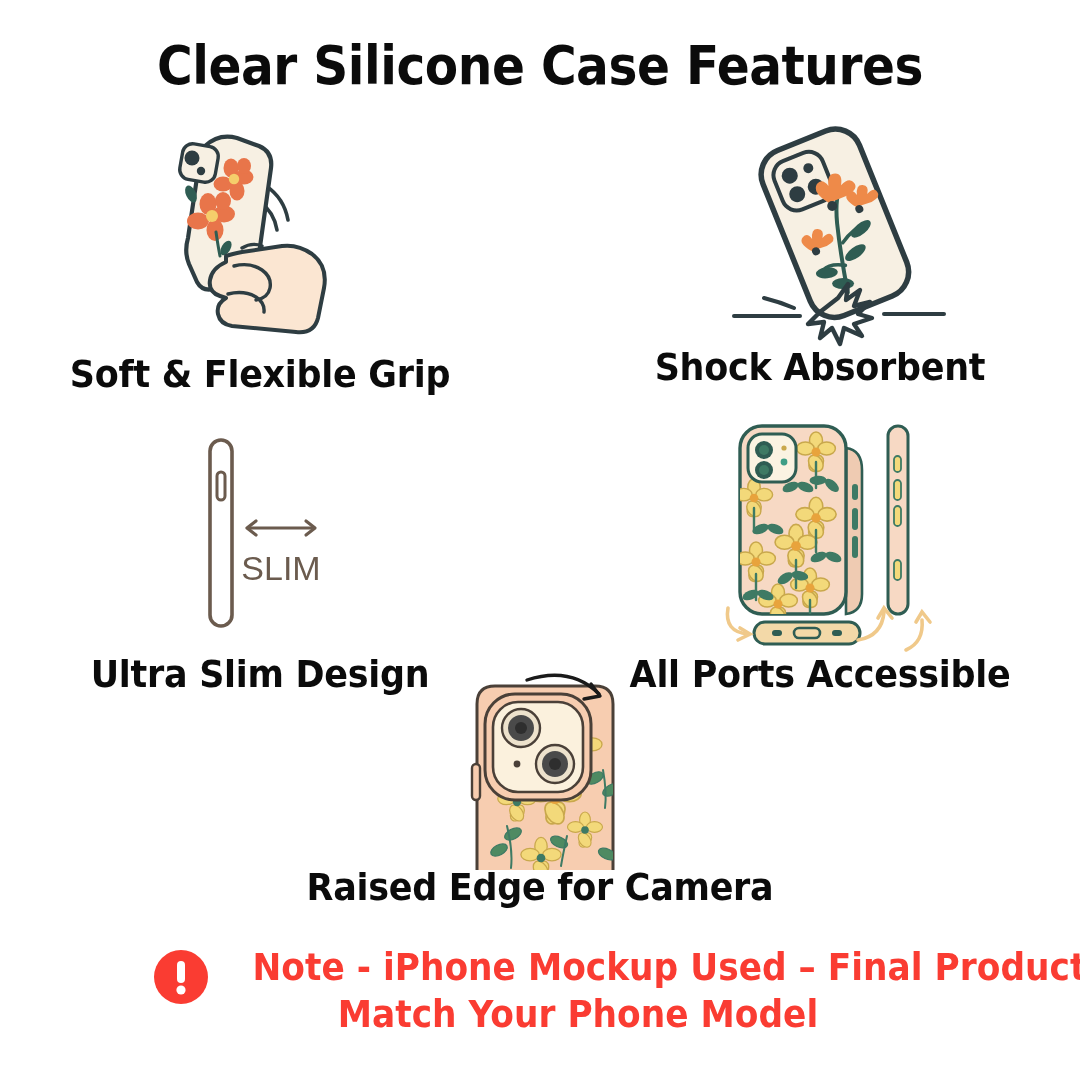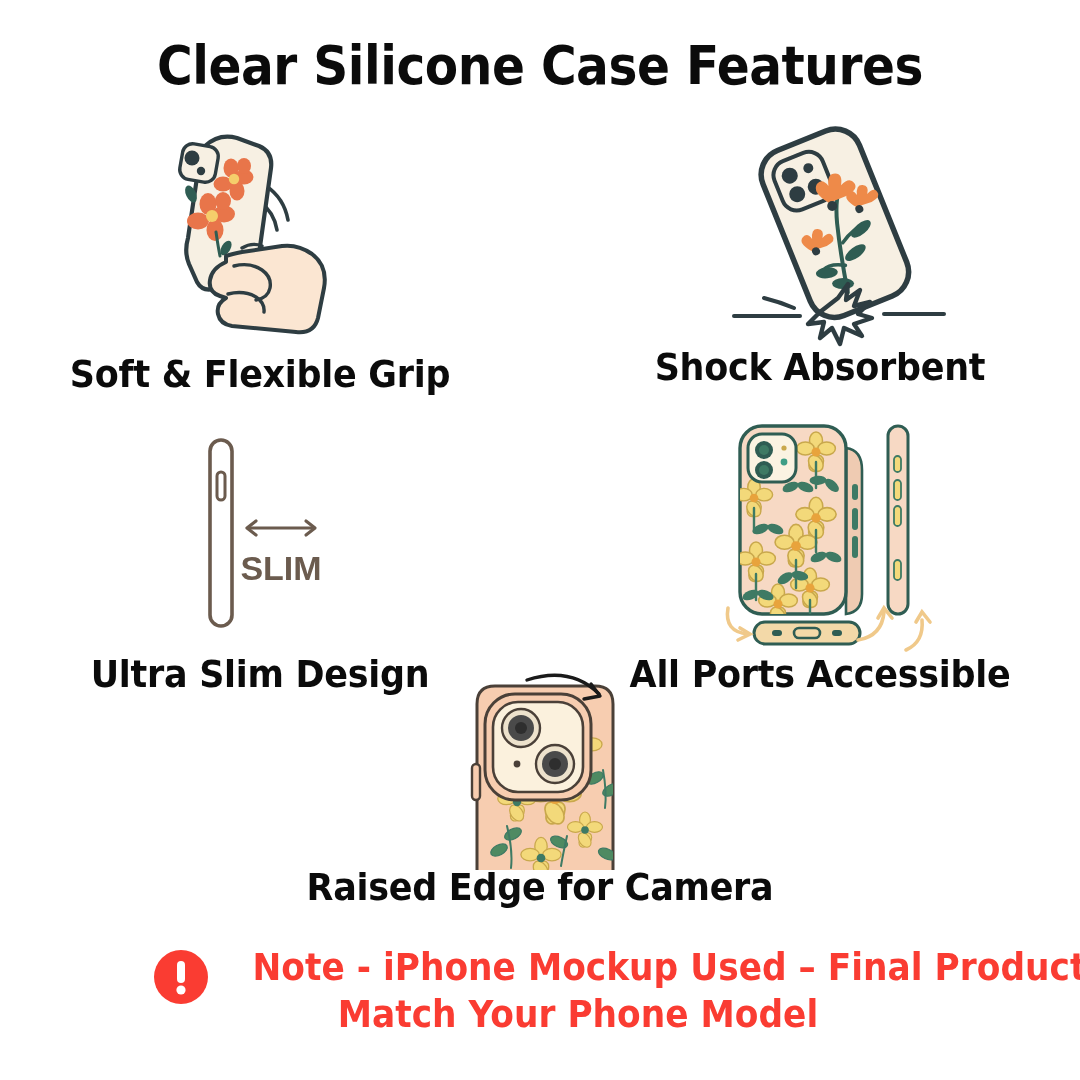--- a/index.html
+++ b/index.html
@@ -55,21 +55,21 @@
   .label-grip       { top: 352px; left: 0;    width: 520px; }
   .label-shock      { top: 345px; left: 560px; width: 520px; }
   .label-slim       { top: 652px; left: 0;    width: 520px; }
   .label-ports      { top: 652px; left: 560px; width: 520px; }
   .label-camera     { top: 865px; left: 0;    width: 1080px; }
 
   
   .illus { position: absolute; }
   .illus-grip   { left: 138px; top: 116px;  width: 230px; height: 230px; }
   .illus-shock  { left: 726px; top: 116px;  width: 220px; height: 232px; }
-  .illus-slim   { left: 188px; top: 428px;  width: 190px; height: 210px; font-weight: bold; }
+  .illus-slim   { left: 188px; top: 428px;  width: 190px; height: 210px; }
   .illus-ports  { left: 706px; top: 414px;  width: 230px; height: 242px; }
   .illus-camera { left: 455px; top: 658px;  width: 195px; height: 212px; }
 
   .illus svg { display: block; width: 100%; height: 100%; }
 
   
   .note-banner {
     position: absolute;
     top: 944px;
     left: 0;

